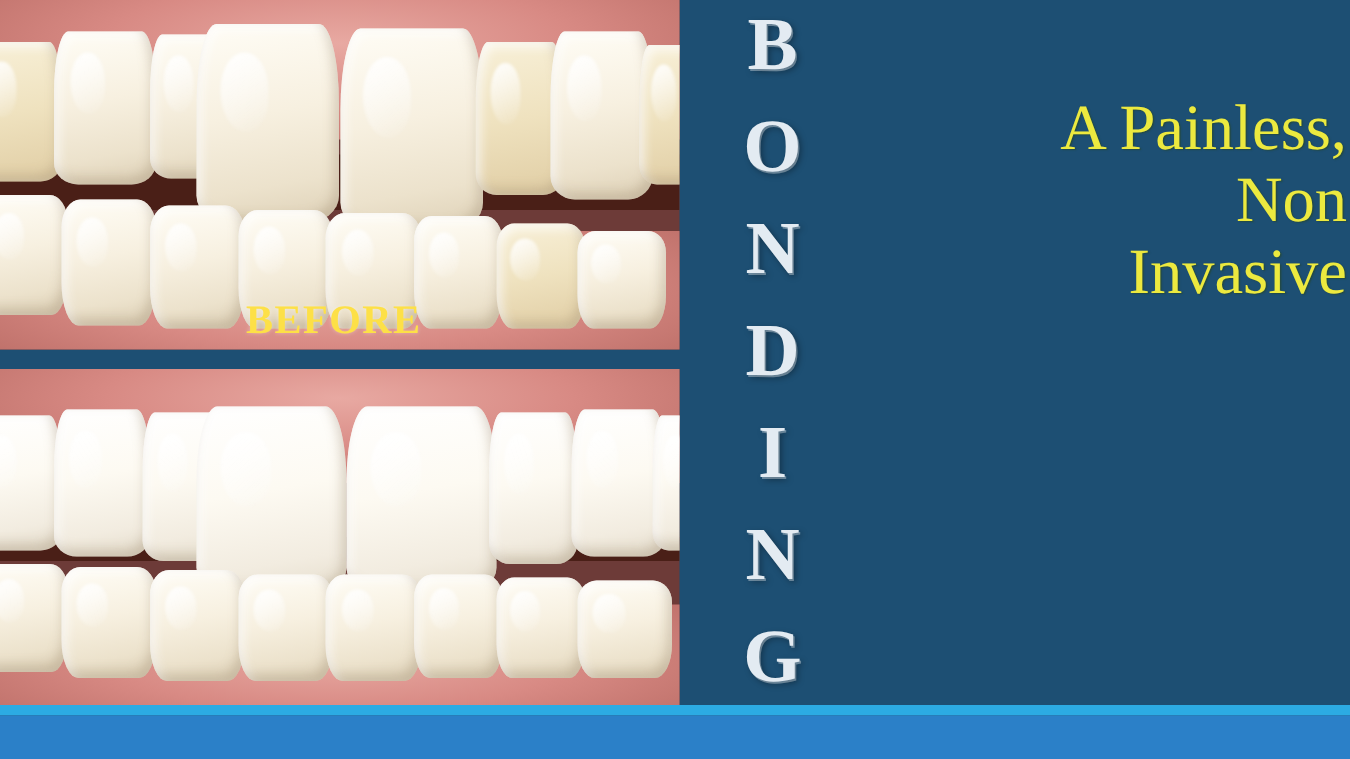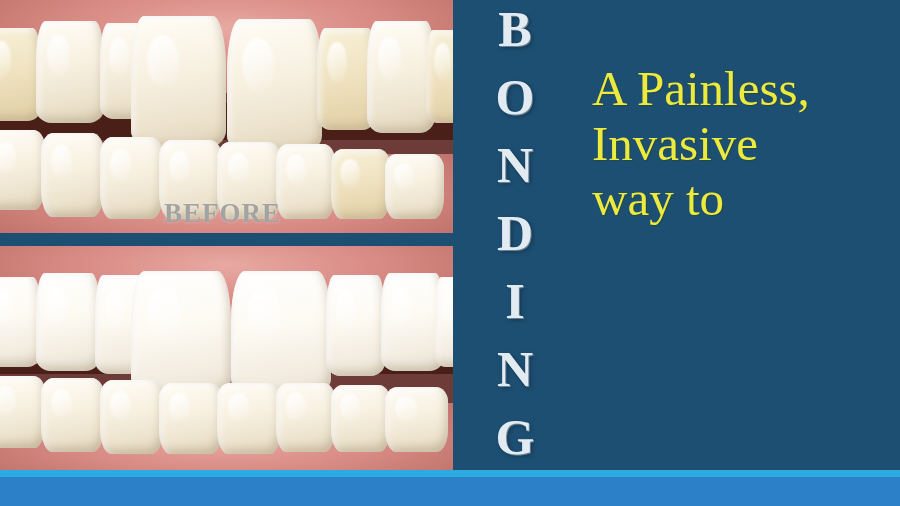--- a/index.html
+++ b/index.html
@@ -78,21 +78,21 @@
   .tooth.yellowish {
     background: linear-gradient(170deg, #f8f0d8 0%, #efe2bf 50%, #e0cda4 100%);
   }
   .tooth.bright {
     background: linear-gradient(170deg, #ffffff 0%, #fdfaf2 45%, #f2ece0 80%, #e4dccb 100%);
   }
 
   
   .photo-label {
     position: absolute;
-    color: #a3a3a3;
+    color: #fde047;
     font-family: "Liberation Serif", "DejaVu Serif", serif;
     font-weight: bold;
     font-size: 27px;
     letter-spacing: 1px;
     z-index: 9;
     text-shadow: 0 0 3px rgba(255,255,255,.35);
   }
   .photo-label.before-label { left: 164px; top: 198px; }
 
   
@@ -117,24 +117,24 @@
     line-height: 1;
     text-shadow: 1px 1px 0 rgba(255,255,255,.35), 2px 2px 4px rgba(0,0,0,.35);
   }
 
   
   .tagline {
     position: absolute;
     left: 592px;
     top: 62px;
     width: 306px;
-    text-align: left;
+    text-align: right;
     color: #ece93f;
     font-family: "Liberation Serif", "DejaVu Serif", serif;
-    font-size: 49px;
+    font-size: 43px;
     line-height: 1.12;
     text-shadow: 1px 1px 1px rgba(40,70,30,.55);
   }
   .tagline .line { display: block; white-space: nowrap; }
 
   
   .bar-accent {
     position: absolute;
     left: 0; top: 470px;
     width: 900px; height: 7px;
@@ -211,20 +211,20 @@
     <span class="letter">O</span>
     <span class="letter">N</span>
     <span class="letter">D</span>
     <span class="letter">I</span>
     <span class="letter">N</span>
     <span class="letter">G</span>
   </div>
 
   <div class="tagline">
     <span class="line">A Painless,</span>
+    <span class="line">Non</span>
     <span class="line">Invasive</span>
-    <span class="line">way to</span>
   </div>
 
   <div class="bar-accent"></div>
   <div class="bar-main"></div>
 
 </div>
 
 </body></html>

